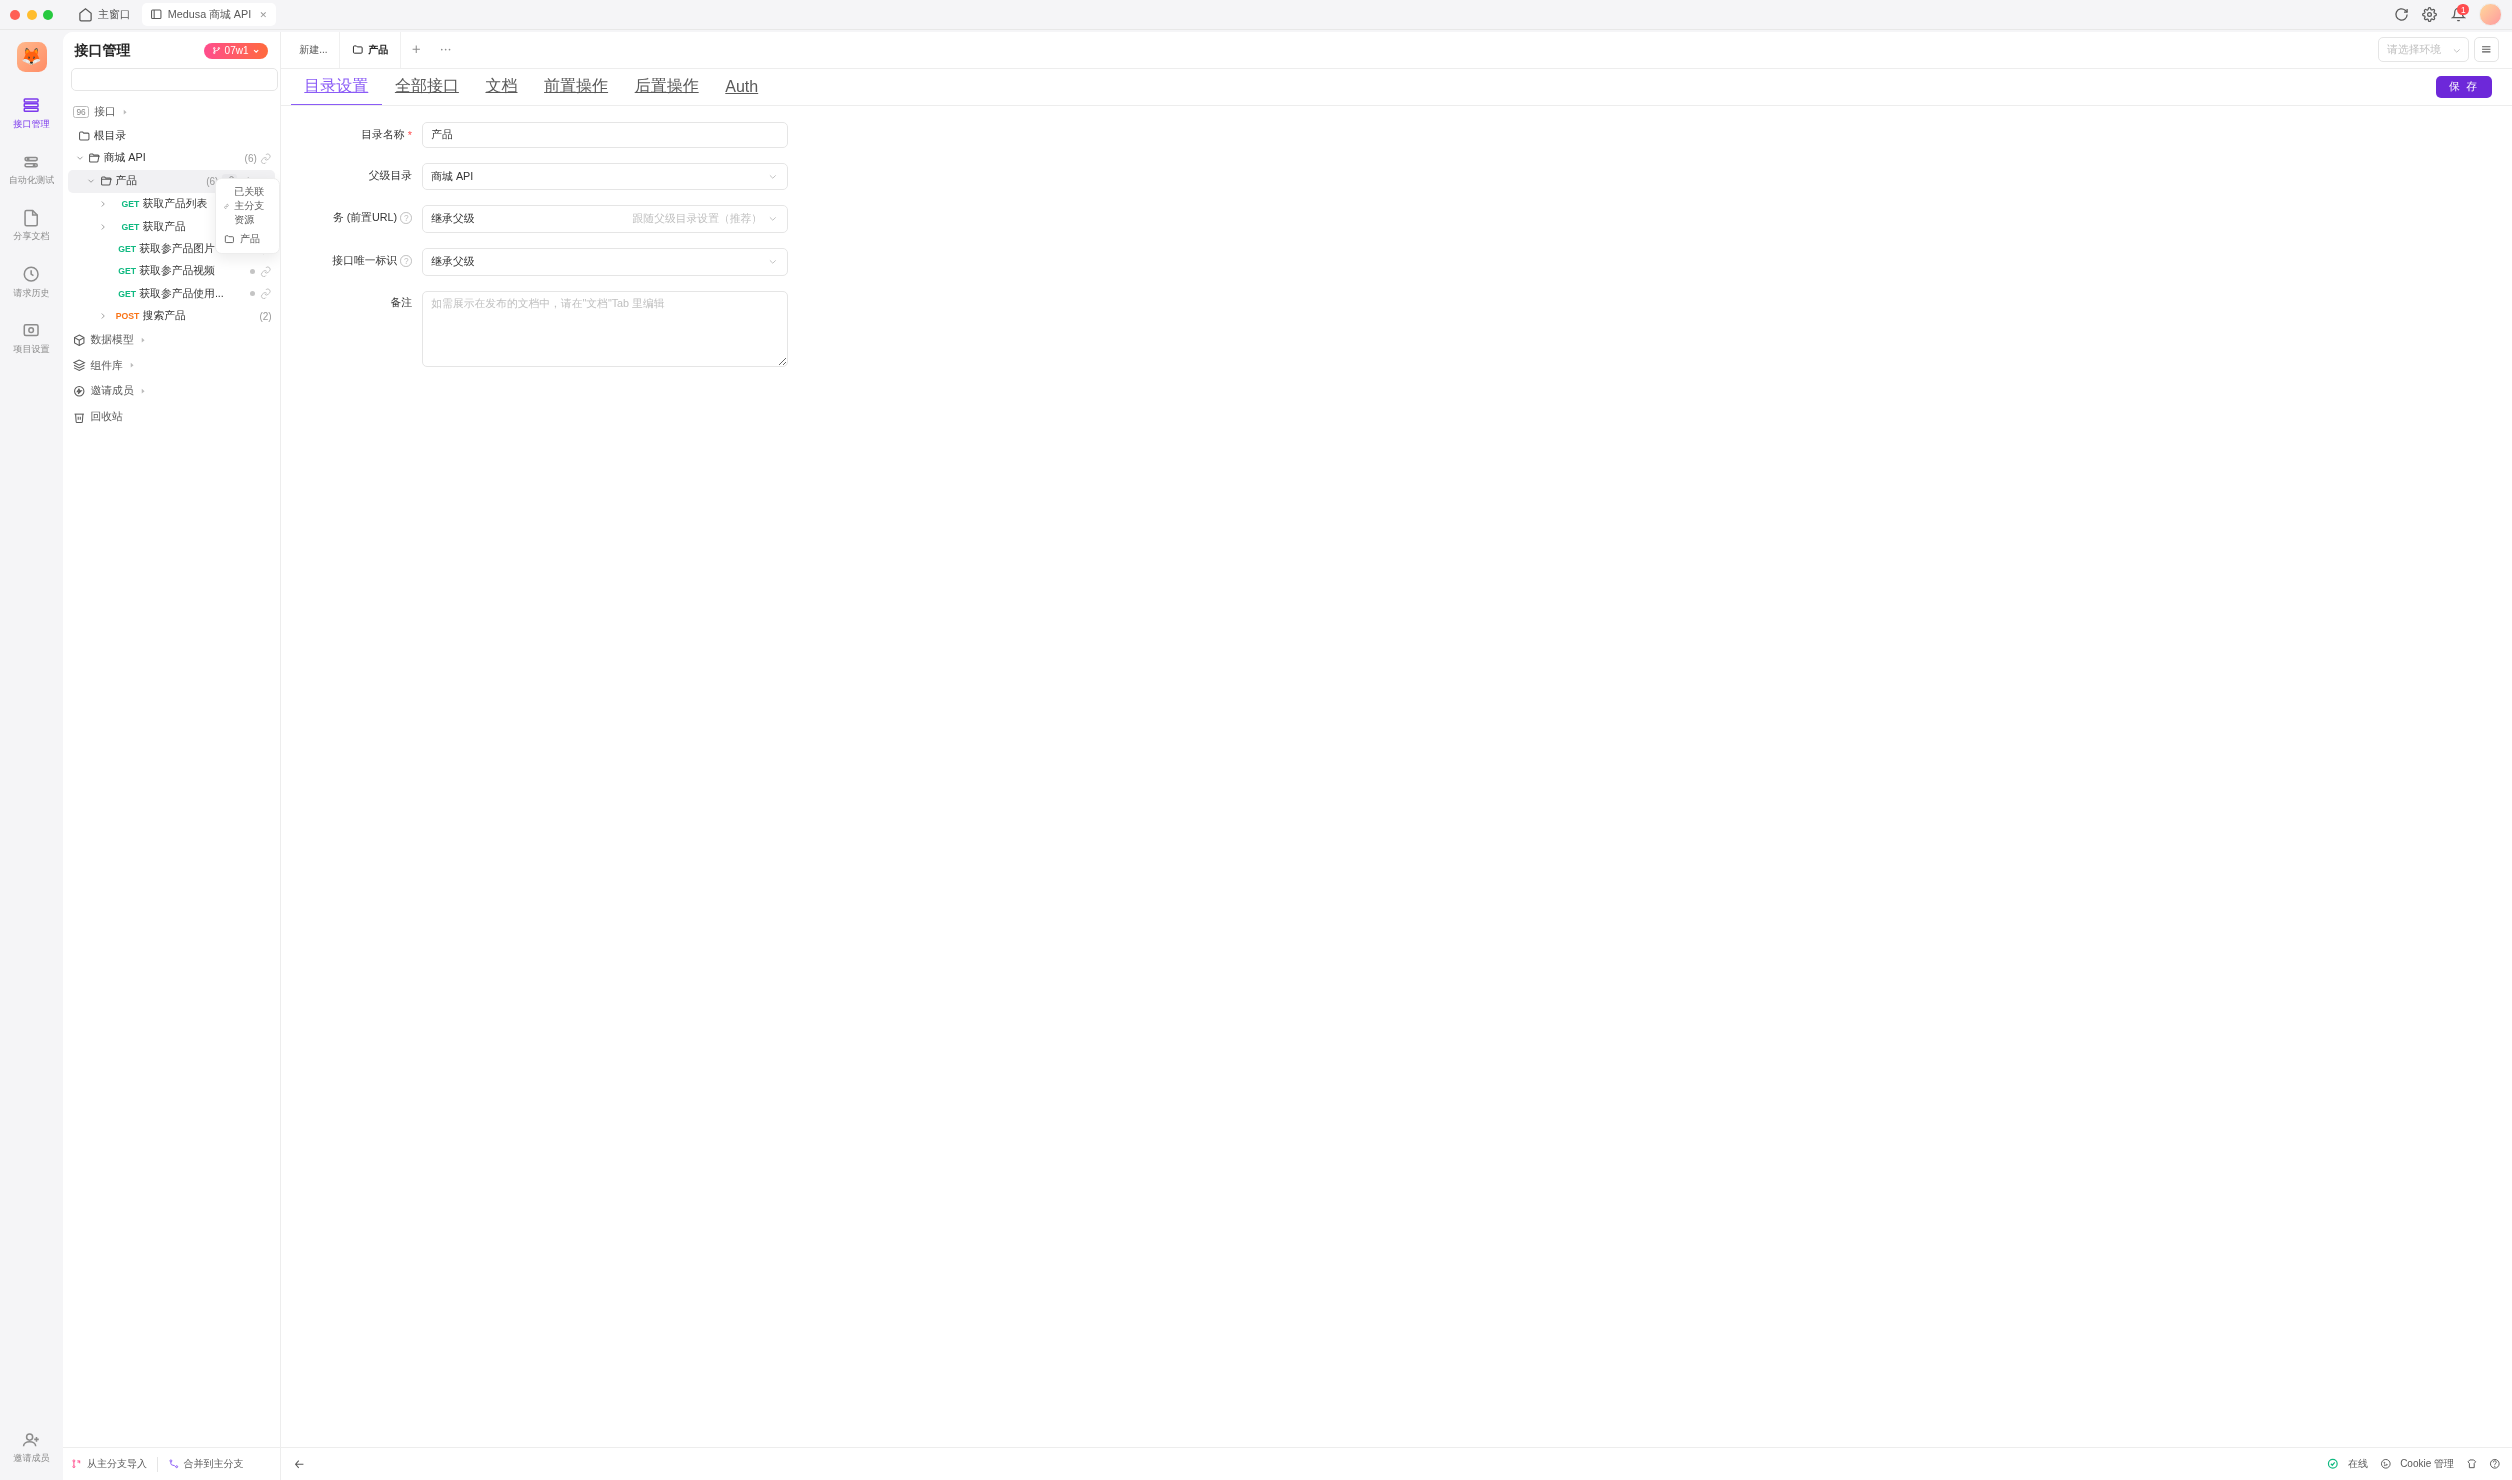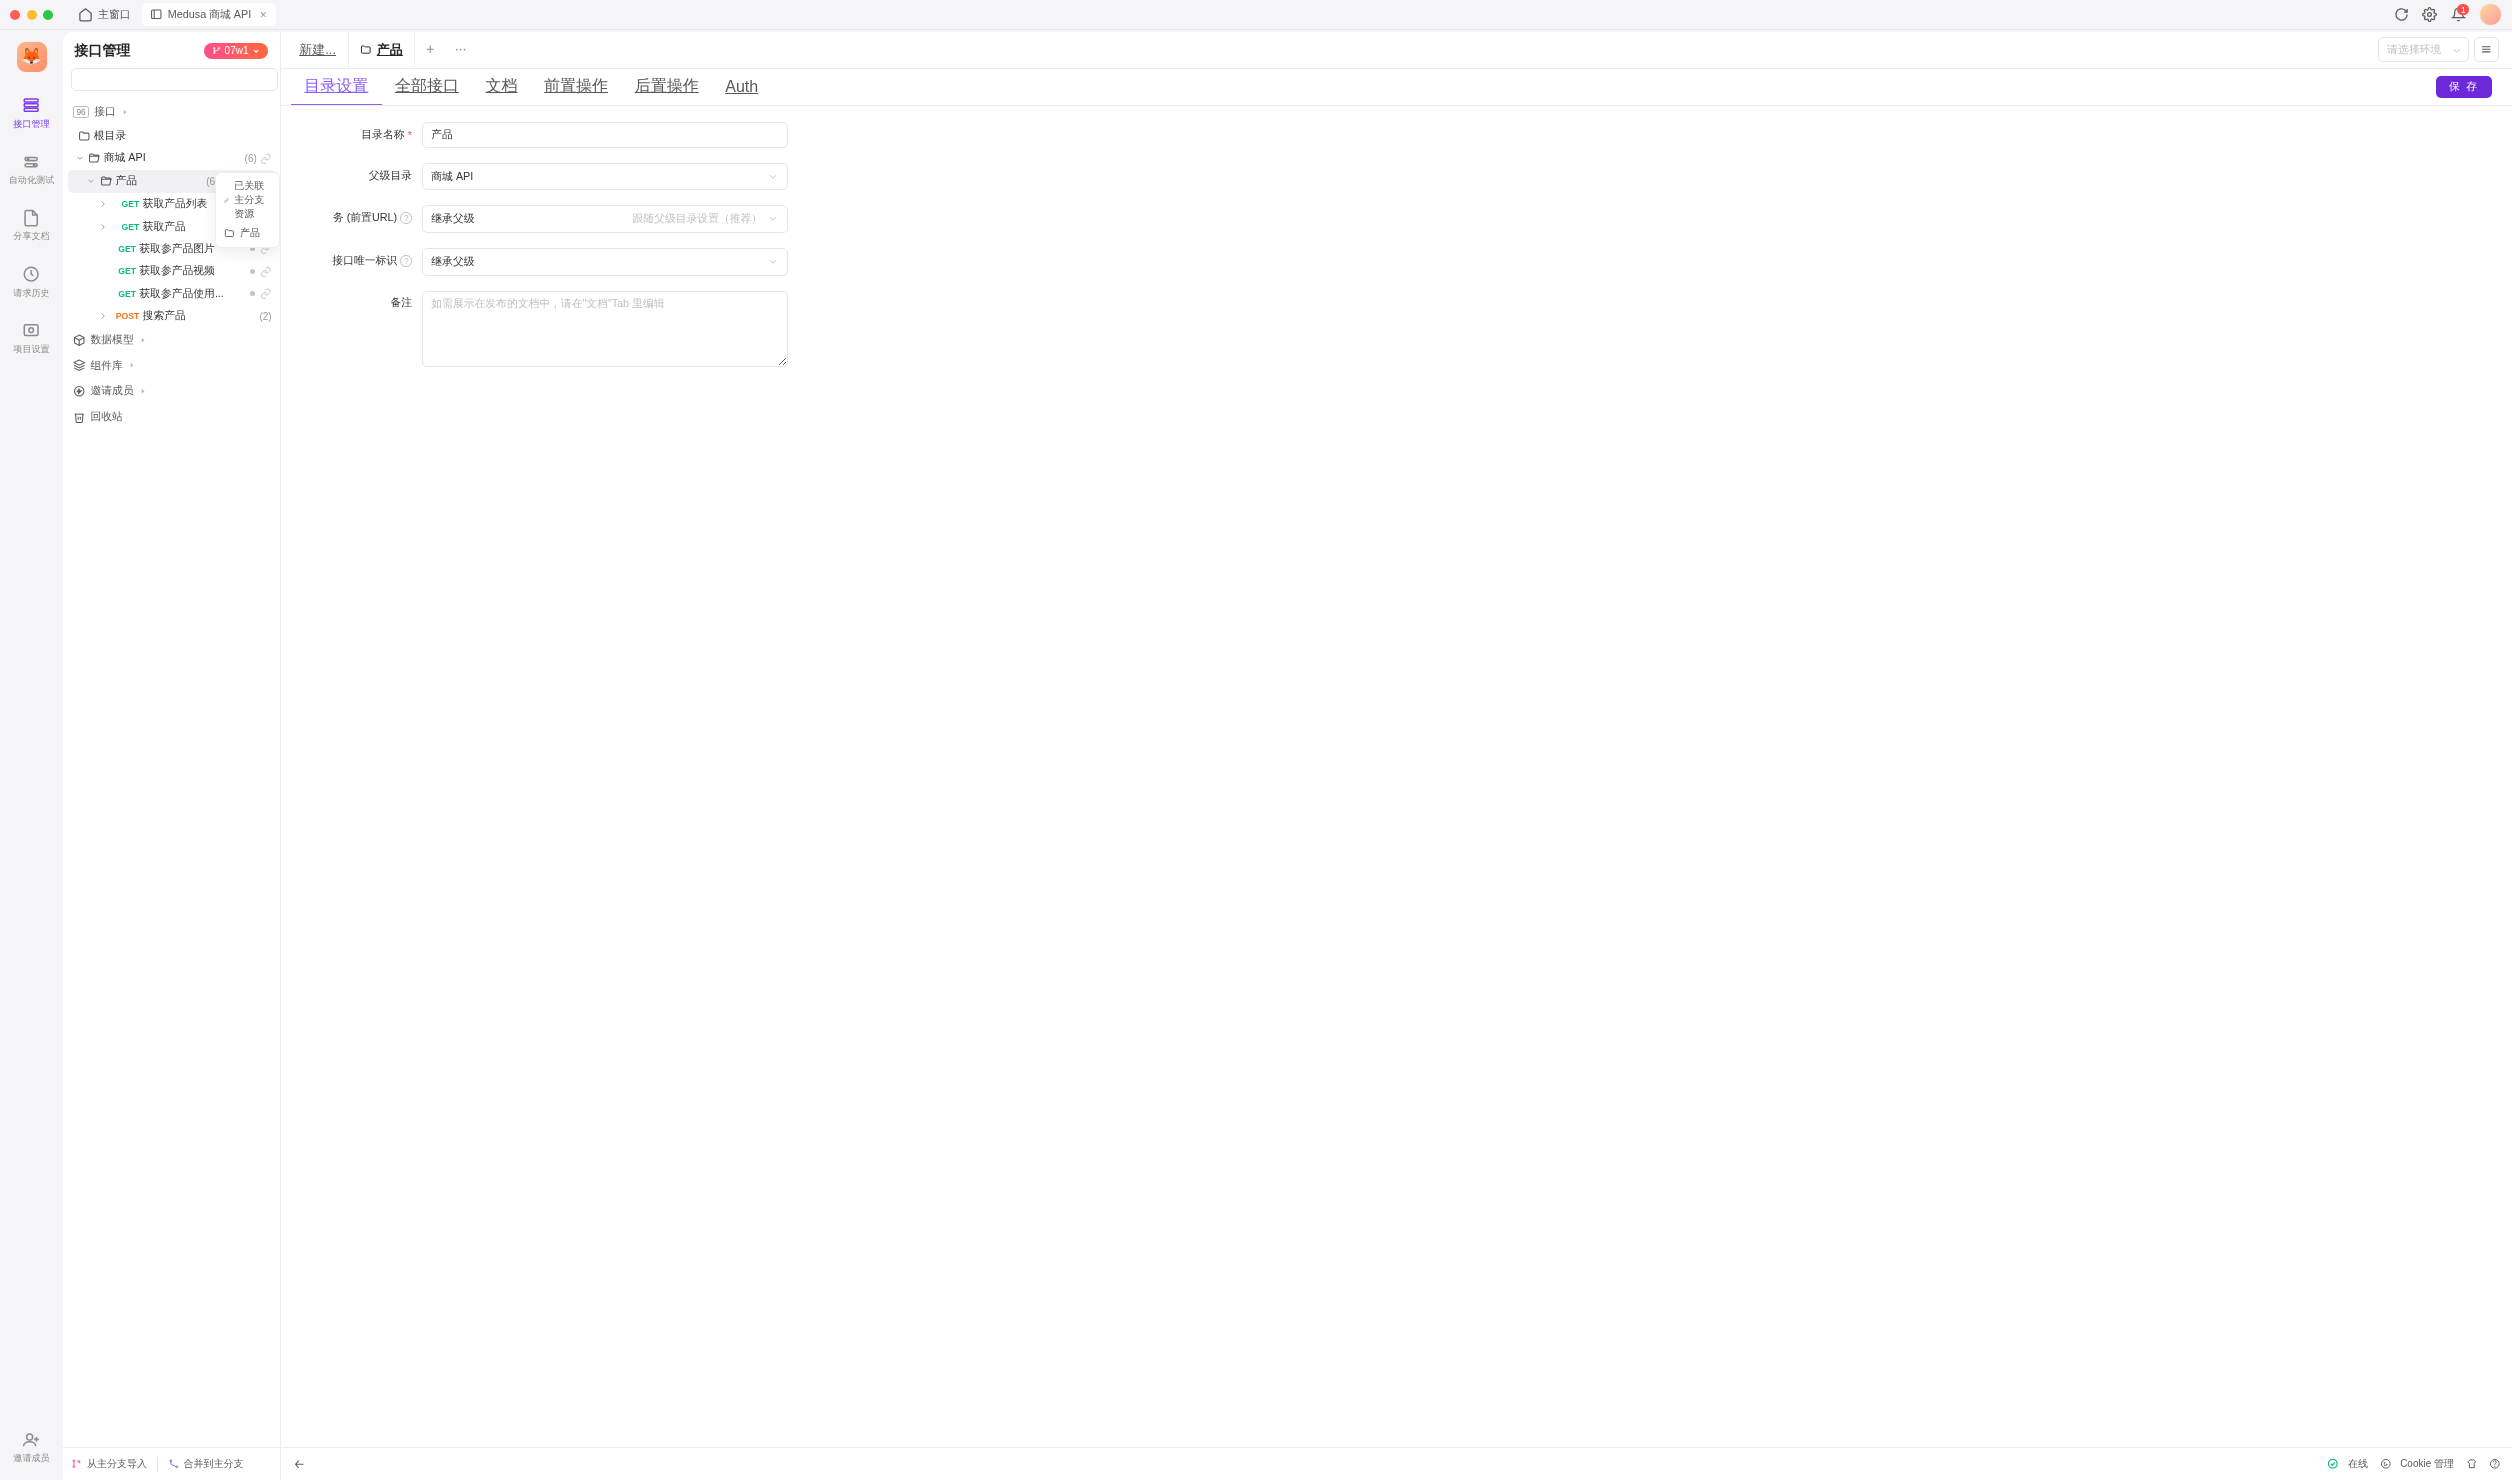--- a/index.html
+++ b/index.html
@@ -156,21 +156,21 @@
     
     
     .main { flex: 1; display: flex; flex-direction: column; background: #fff; }
     .main-tabs {
       height: 37px; border-bottom: 0.8px solid #ededed;
       display: flex; align-items: center; padding: 0 6.6px;
     }
     .main-tab {
       display: flex; align-items: center; gap: 5px;
       padding: 0 11.6px; height: 100%; cursor: pointer;
-      color: #595959; font-size: 13px; border-right: 0.8px solid #f0f0f0; text-decoration: underline;
+      color: #595959; font-size: 10px; border-right: 0.8px solid #f0f0f0;
     }
     .main-tab.active-tab { color: #262626; }
     .tab-plus, .tab-more {
       width: 30px; height: 100%;
       display: flex; align-items: center; justify-content: center;
       color: #8c8c8c; cursor: pointer;
     }
     .env-select {
       margin-left: auto; margin-right: 5px;
       border: 0.8px solid #e5e5e5; border-radius: 5px;
@@ -553,21 +553,21 @@
           </div>
           <div class="tree-section">
             <svg width="12.5" height="12.5" viewBox="0 0 24 24" fill="none" stroke="currentColor" stroke-width="2">
                 <polyline points="3 6 5 6 21 6"></polyline>
                 <path d="M19 6l-1 14a2 2 0 01-2 2H8a2 2 0 01-2-2L5 6"></path>
                 <path d="M10 11v6M14 11v6"></path>
               </svg>
             <span>回收站</span>
           </div>
 
-          <div class="tree-popover" style="left:152px;top:74px">
+          <div class="tree-popover" style="left:152px;top:80px">
             <div class="popover-row">
               <svg width="10.8" height="10.8" viewBox="0 0 24 24" fill="none" stroke="currentColor" stroke-width="2">
                   <path d="M10 13a5 5 0 007 0l3-3a5 5 0 00-7-7l-1 1"></path>
                   <path d="M14 11a5 5 0 00-7 0l-3 3a5 5 0 007 7l1-1"></path>
                 </svg>
               <span>已关联主分支资源</span>
             </div>
             <div class="popover-row">
               <svg width="10.8" height="10.8" viewBox="0 0 24 24" fill="none" stroke="currentColor" stroke-width="2">
                   <path d="M3 6a2 2 0 012-2h4l2 2h8a2 2 0 012 2v9a2 2 0 01-2 2H5a2 2 0 01-2-2z"></path>

